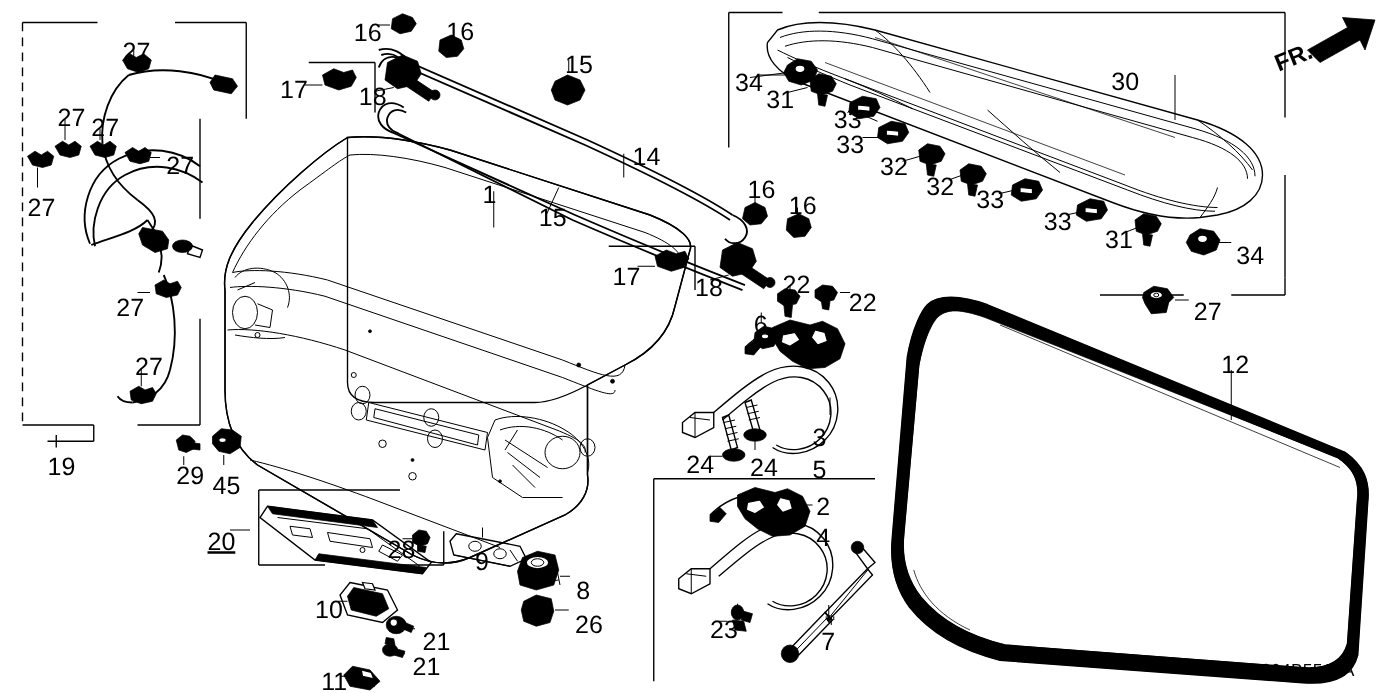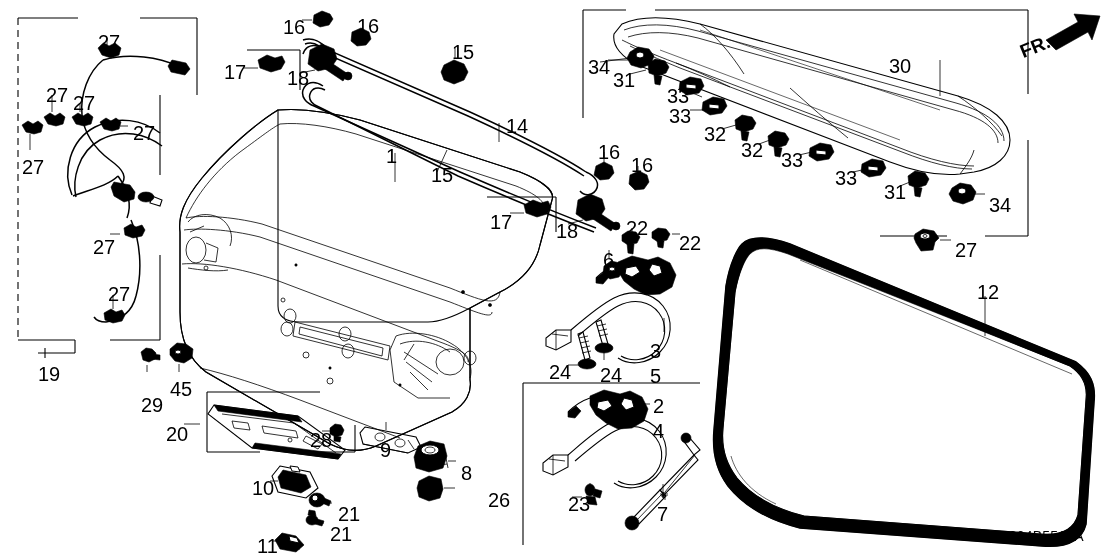--- a/index.html
+++ b/index.html
@@ -558,39 +558,39 @@
       <div class="callout" style="left: 452px; top: 42px;">15</div>
       <div class="callout" style="left: 283px; top: 17px;">16</div>
       <div class="callout" style="left: 357px; top: 16px;">16</div>
       <div class="callout" style="left: 598px; top: 142px;">16</div>
       <div class="callout" style="left: 631px; top: 155px;">16</div>
       <div class="callout" style="left: 224px; top: 62px;">17</div>
       <div class="callout" style="left: 490px; top: 212px;">17</div>
       <div class="callout" style="left: 287px; top: 68px;">18</div>
       <div class="callout" style="left: 556px; top: 221px;">18</div>
       <div class="callout" style="left: 38px; top: 364px; text-align: center;">19</div>
-      <div class="callout" style="left: 166px; top: 424px;">20</div>
+      <div class="callout" style="left: 166px; top: 424px; text-decoration: underline;">20</div>
       <div class="callout" style="left: 338px; top: 504px;">21</div>
       <div class="callout" style="left: 330px; top: 524px;">21</div>
       <div class="callout" style="left: 626px; top: 218px;">22</div>
       <div class="callout" style="left: 679px; top: 233px;">22</div>
       <div class="callout" style="left: 556px; top: 494px; margin-left: 12px;">23</div>
       <div class="callout" style="left: 549px; top: 362px;">24</div>
       <div class="callout" style="left: 600px; top: 365px;">24</div>
       <div class="callout" style="left: 170px; top: 379px;">45</div>
-      <div class="callout" style="left: 460px; top: 490px; margin-left: 28px;">26</div>
+      <div class="callout" style="left: 460px; top: 490px;">26</div>
       <div class="callout" style="left: 98px; top: 32px;">27</div>
       <div class="callout" style="left: 46px; top: 85px;">27</div>
       <div class="callout" style="left: 73px; top: 93px;">27</div>
       <div class="callout" style="left: 133px; top: 123px;">27</div>
       <div class="callout" style="left: 22px; top: 157px;">27</div>
       <div class="callout" style="left: 93px; top: 237px;">27</div>
       <div class="callout" style="left: 108px; top: 284px;">27</div>
       <div class="callout" style="left: 310px; top: 430px;">28</div>
-      <div class="callout" style="left: 141px; top: 395px;">29</div>
+      <div class="callout" style="left: 141px; top: 371px;">29</div>
       <div class="callout" style="left: 889px; top: 56px;">30</div>
       <div class="callout" style="left: 613px; top: 70px;">31</div>
       <div class="callout" style="left: 884px; top: 182px;">31</div>
       <div class="callout" style="left: 704px; top: 124px;">32</div>
       <div class="callout" style="left: 741px; top: 140px;">32</div>
       <div class="callout" style="left: 667px; top: 86px;">33</div>
       <div class="callout" style="left: 669px; top: 106px;">33</div>
       <div class="callout" style="left: 781px; top: 150px;">33</div>
       <div class="callout" style="left: 835px; top: 168px;">33</div>
       <div class="callout" style="left: 588px; top: 57px;">34</div>

